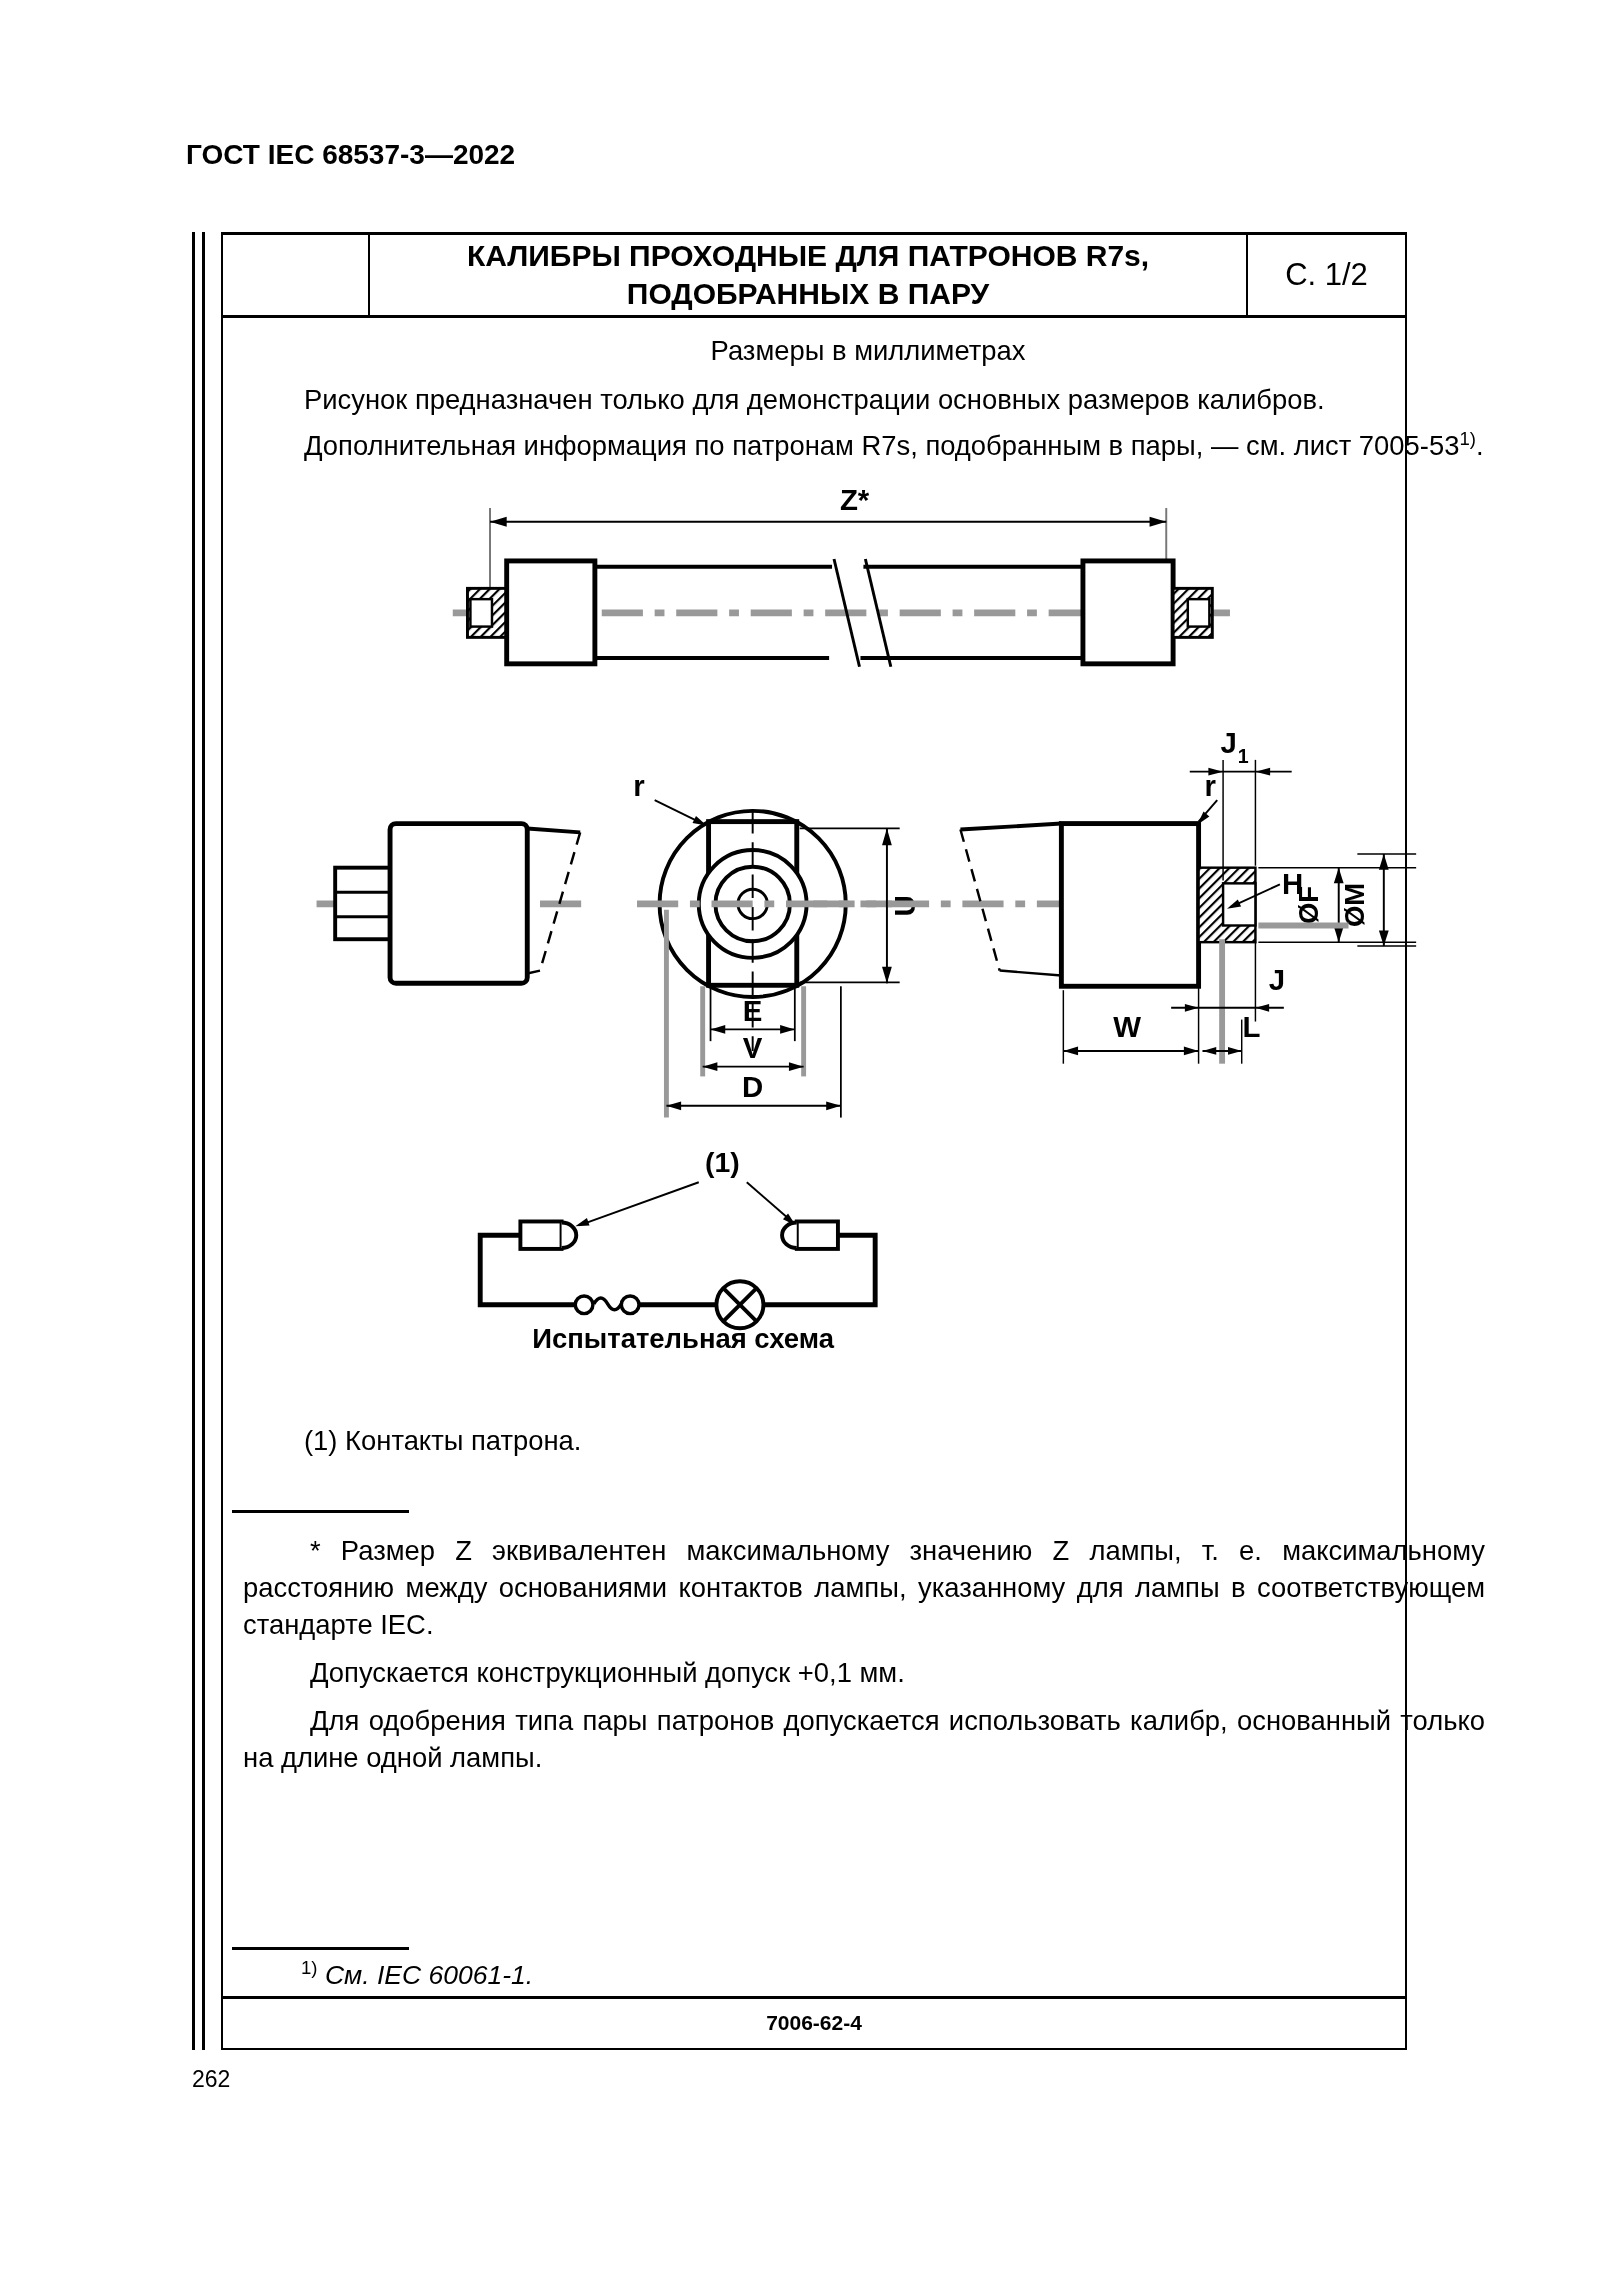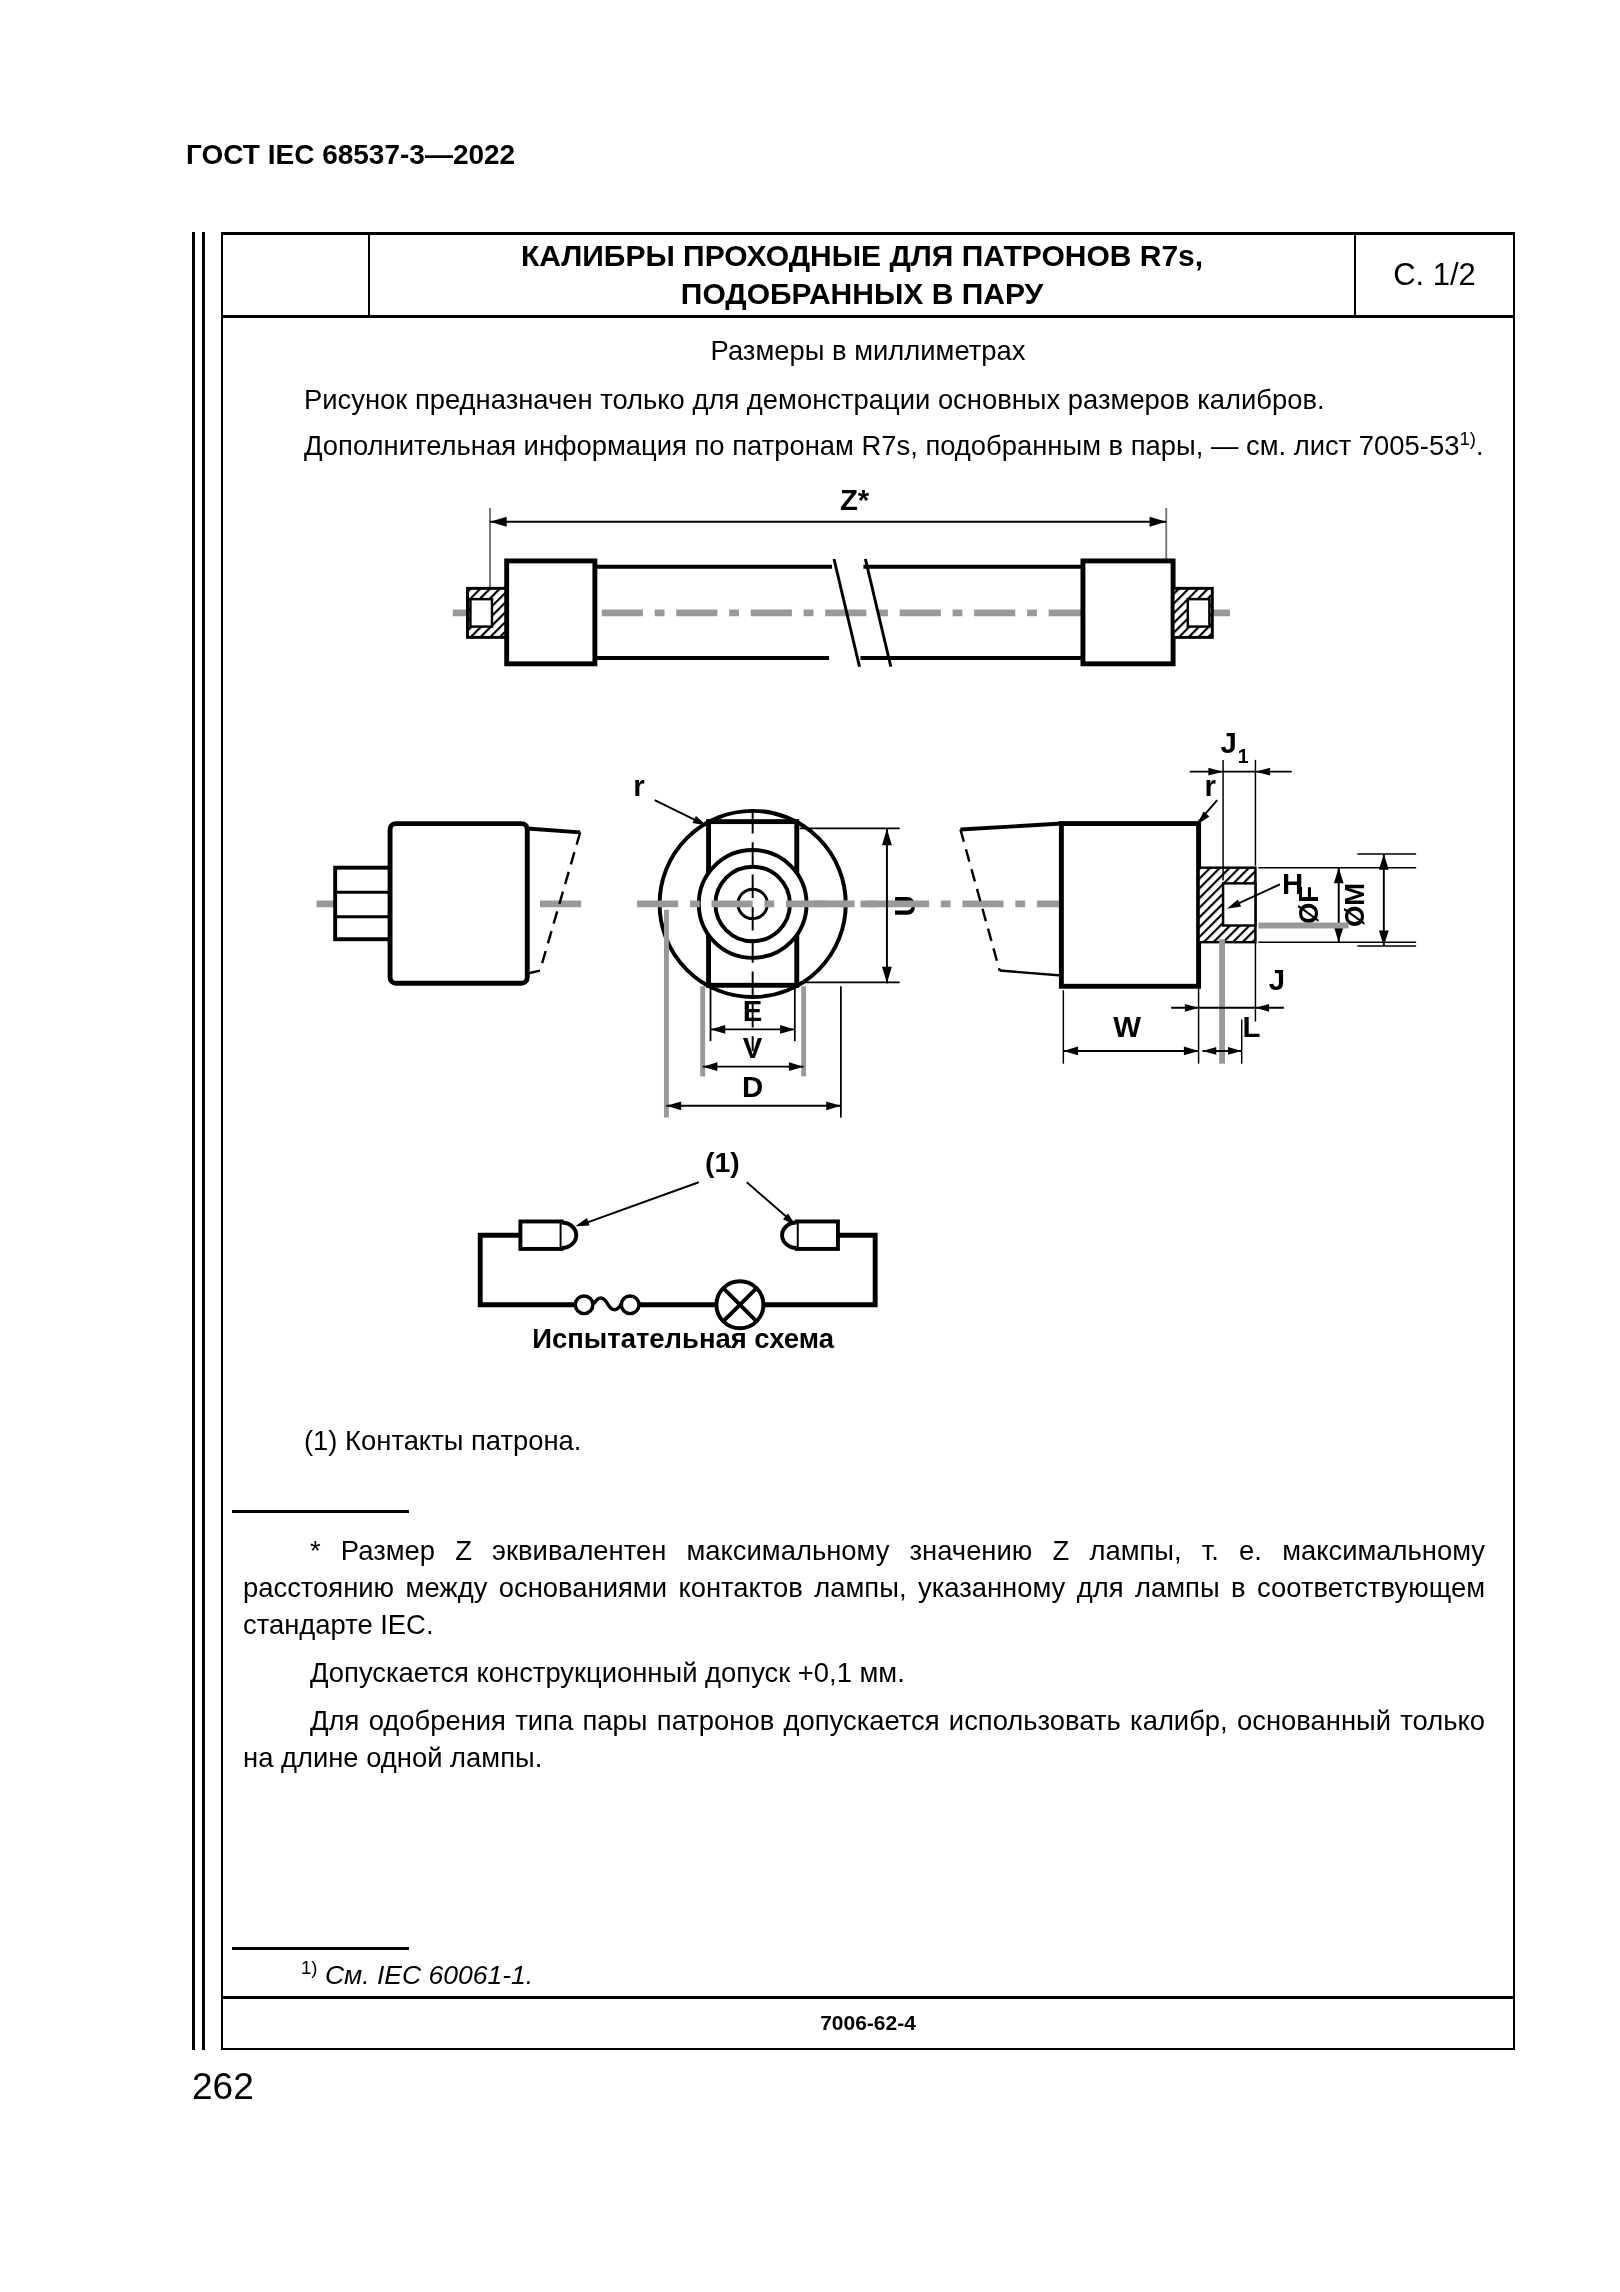--- a/index.html
+++ b/index.html
@@ -1,35 +1,35 @@
 <!DOCTYPE html>
 <html><head>
 <meta charset="utf-8">
 <style>
   html,body{margin:0;padding:0;background:#ffffff;}
   body{width:1620px;height:2293px;position:relative;font-family:"Liberation Sans",sans-serif;color:#000;}
   .abs{position:absolute;}
   #doc-header{left:186px;top:139px;font-size:28px;font-weight:bold;white-space:nowrap;}
   .vline{width:2.9px;background:#000;top:232px;height:1818px;}
-  #frame{left:221px;top:232px;width:1294px;height:1818px;border:2.9px solid #000;border-top-width:3.9px;box-sizing:border-box;}
+  #frame{left:221px;top:232px;width:1186px;height:1818px;border:2.9px solid #000;border-top-width:3.9px;box-sizing:border-box;}
   #header-row{display:flex;height:80px;border-bottom:3.9px solid #000;}
   #header-spacer{width:145px;border-right:2.9px solid #000;}
   #header-title{flex:1;border-right:2.9px solid #000;display:flex;flex-direction:column;justify-content:center;align-items:center;font-weight:bold;font-size:30px;line-height:38px;text-align:center;}
   #header-ref{width:157px;display:flex;align-items:center;justify-content:center;font-size:31px;}
   #units-note{left:221px;top:335px;width:1294px;text-align:center;font-size:27.4px;}
   .intro-line{left:304px;font-size:27.4px;white-space:nowrap;}
   sup{font-size:18.6px;}
   #legend{left:304px;top:1425px;font-size:27.4px;}
   .fn-rule{left:232px;width:177px;height:2.9px;background:#000;}
   #footnote-block{left:232px;top:1521px;width:1264px;font-size:27.4px;line-height:37px;text-align:justify;}
   #footnote-block p{margin:11px;text-indent:67px;}
   #footnote-ref{left:301px;top:1957px;font-size:26.5px;}
   #footnote-ref .it{font-style:italic;text-align:center;}
   #footer-row{left:0;right:0;bottom:0;height:49px;border-top:3.9px solid #000;text-align:center;font-weight:bold;font-size:21px;line-height:47px;}
-  #page-number{left:192px;top:2066px;font-size:37px;}
+  #page-number{left:192px;top:2066px;font-size:23px;}
   svg text{font-family:"Liberation Sans",sans-serif;font-weight:bold;}
 </style>
 </head>
 <body>
 
 <div class="abs" id="doc-header">ГОСТ IEC 68537-3—2022</div>
 
 <div class="abs vline" style="left:192px"></div>
 <div class="abs vline" style="left:202px"></div>
 

